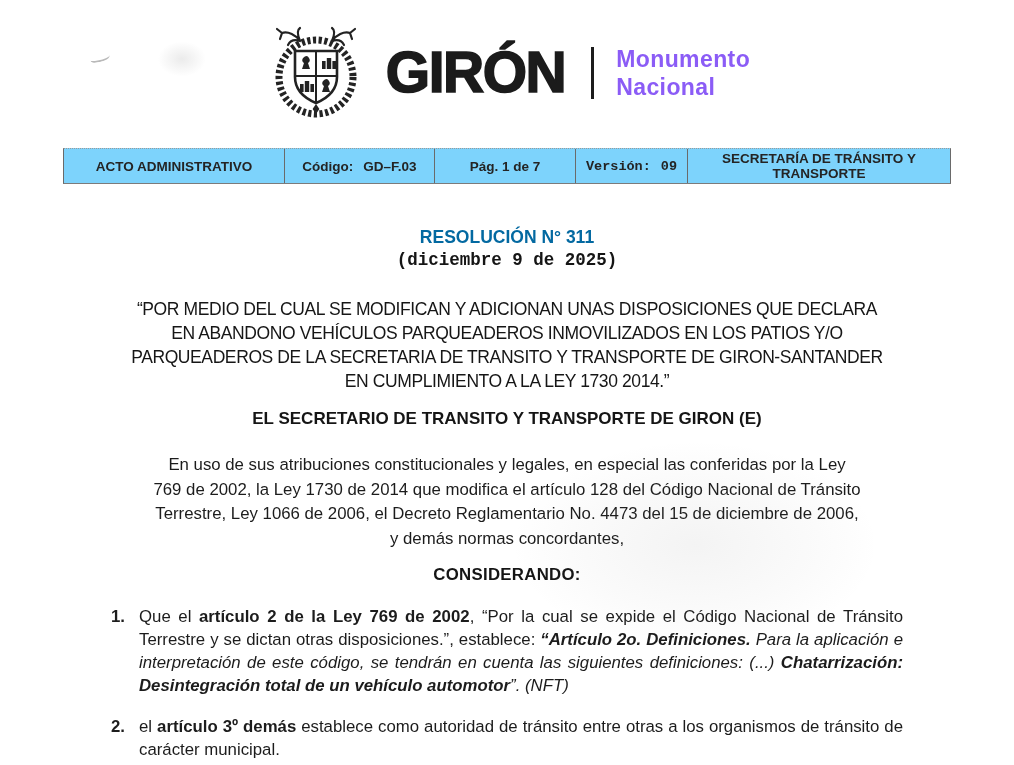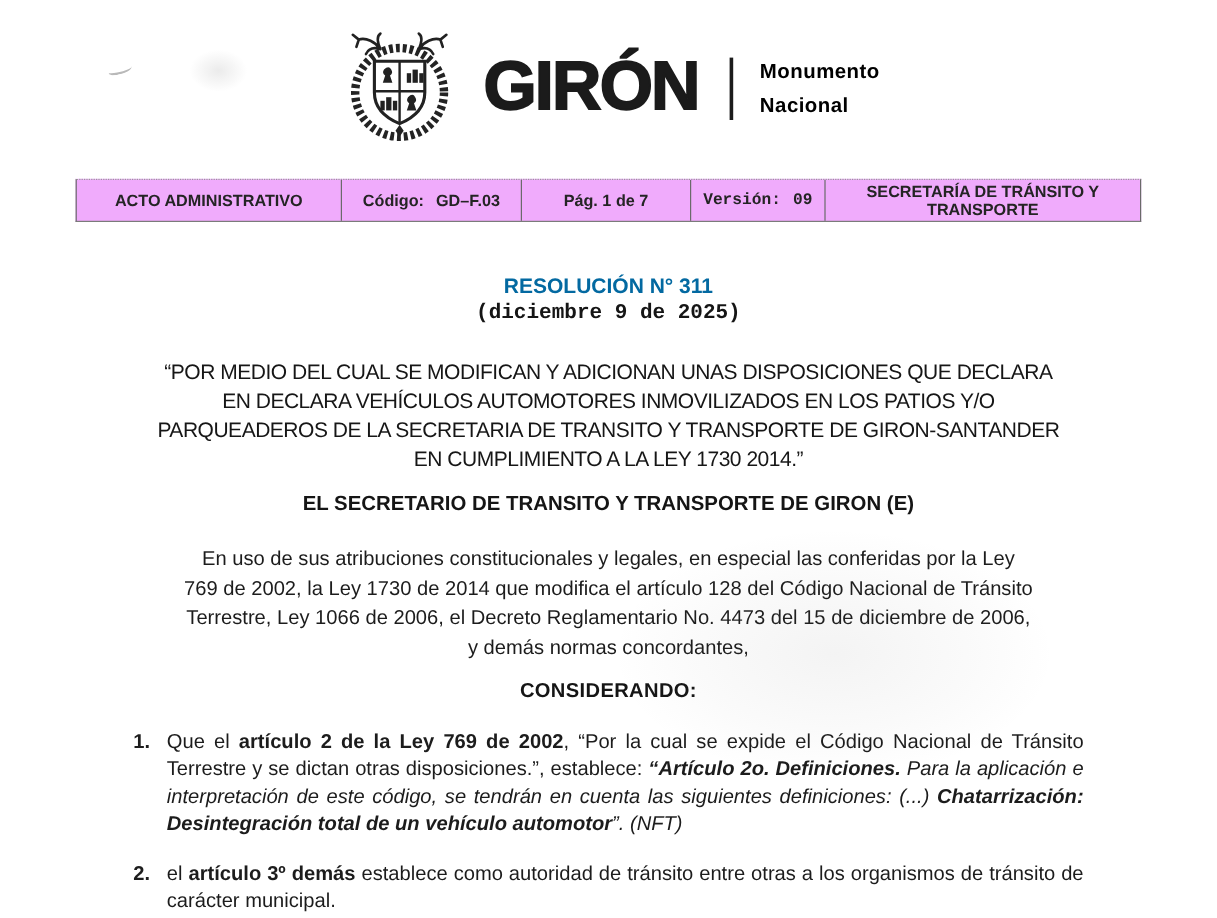--- a/index.html
+++ b/index.html
@@ -12,27 +12,27 @@
   }
 
   
   .letterhead { display:flex; justify-content:center; align-items:center; padding-top:26px; gap:14px; }
   .crest { flex:none; }
   .brand {
     font-size:57px; font-weight:700; letter-spacing:-1.5px; color:#1b1b1b;
     -webkit-text-stroke:1.6px #1b1b1b; line-height:1; padding:0 6px 6px 4px;
   }
   .lh-divider { width:3px; height:52px; background:#1c1c1c; flex:none; margin:0 8px 4px 6px; }
-  .tagline { font-size:17px; font-weight:700; letter-spacing:.4px; color:#000000; line-height:28px; padding-bottom:4px; }
+  .tagline { font-size:23px; font-weight:700; letter-spacing:.4px; color:#8b5cf6; line-height:28px; padding-bottom:4px; }
 
   
   .meta-table {
     display:flex; width:888px; margin:24px auto 0;
     border:1.5px solid #6a6a6a; border-top:1.5px dotted #9a9a9a; border-bottom-color:#7b7b7b;
-    background:#f0abfc;
+    background:#7dd3fc;
     justify-content:flex-end;
   }
   .meta-cell {
     display:flex; align-items:center; justify-content:center; gap:10px;
     min-height:33px; padding:2px 6px; text-align:center;
     font-size:13.5px; font-weight:700; color:#242424;
     border-left:1.4px solid #6a6a6a;
   }
   .meta-cell:first-child { border-left:none; }
   .c1 { flex:0 0 220px; }
@@ -138,21 +138,21 @@
       <span>SECRETARÍA DE TRÁNSITO Y TRANSPORTE</span>
     </div>
   </div>
 
   <main class="doc">
     <div class="res-title">RESOLUCIÓN N° 311</div>
     <div class="res-date">(diciembre 9 de 2025)</div>
 
     <div class="subject">
         <div>“POR MEDIO DEL CUAL SE MODIFICAN Y ADICIONAN UNAS DISPOSICIONES QUE DECLARA</div>
-        <div>EN DECLARA VEHÍCULOS AUTOMOTORES INMOVILIZADOS EN LOS PATIOS Y/O</div>
+        <div>EN ABANDONO VEHÍCULOS PARQUEADEROS INMOVILIZADOS EN LOS PATIOS Y/O</div>
         <div>PARQUEADEROS DE LA SECRETARIA DE TRANSITO Y TRANSPORTE DE GIRON-SANTANDER</div>
         <div>EN CUMPLIMIENTO A LA LEY 1730 2014.”</div>
       </div>
 
     <div class="issuer">EL SECRETARIO DE TRANSITO Y TRANSPORTE DE GIRON (E)</div>
 
     <div class="preamble">
         <div>En uso de sus atribuciones constitucionales y legales, en especial las conferidas por la Ley</div>
         <div>769 de 2002, la Ley 1730 de 2014 que modifica el artículo 128 del Código Nacional de Tránsito</div>
         <div>Terrestre, Ley 1066 de 2006, el Decreto Reglamentario No. 4473 del 15 de diciembre de 2006,</div>

